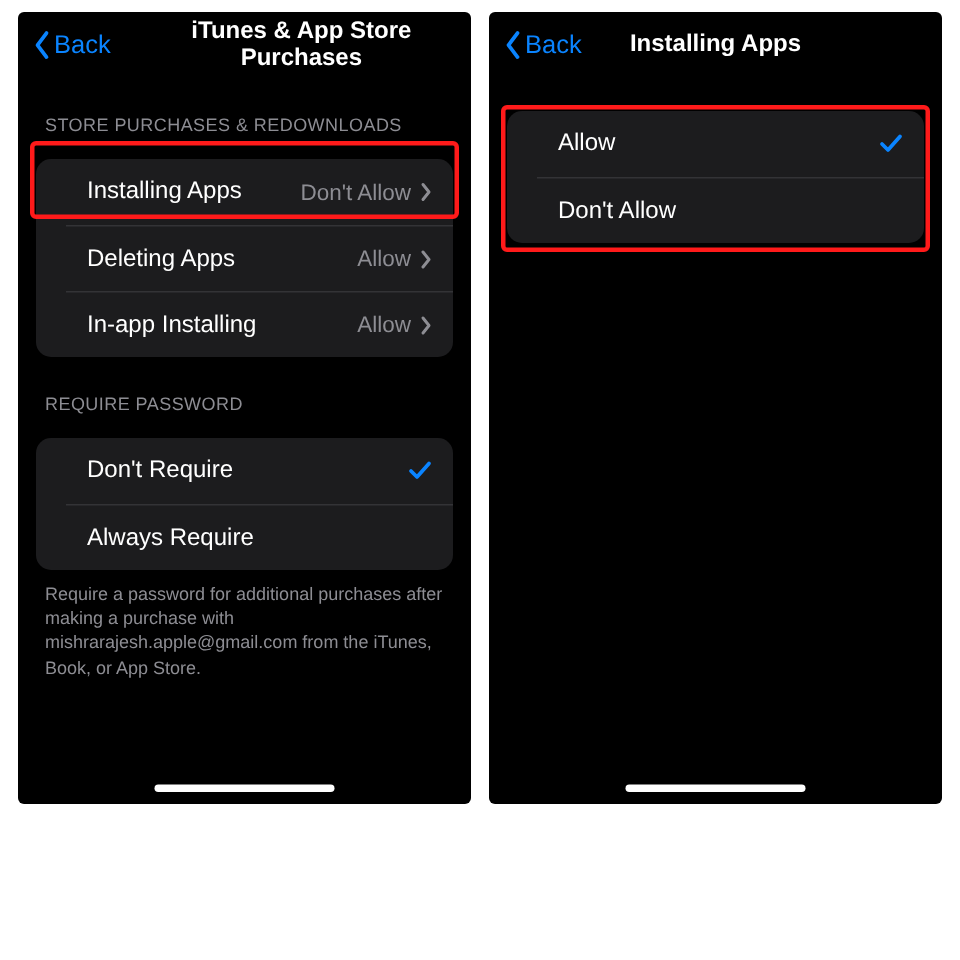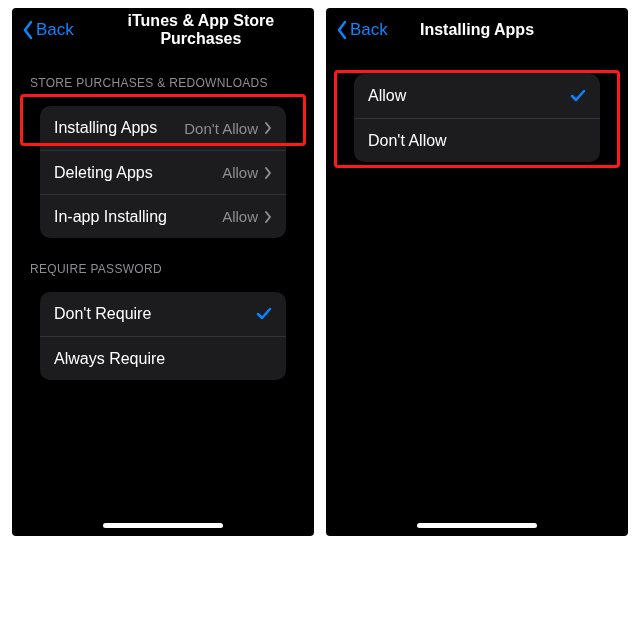--- a/index.html
+++ b/index.html
@@ -66,24 +66,25 @@
 
   
   .section-header {
     font-size: 12px;
     letter-spacing: 0.3px;
     color: #8d8d93;
     text-transform: uppercase;
     padding: 24px 18px 16px 18px;
   }
   .group {
-    margin: 0 28px;
+    margin: 0 12px;
     border-radius: 10px;
     background: #1c1c1e;
     overflow: hidden;
+    padding-left: 20px;
   }
   .row {
     display: flex;
     align-items: center;
     min-height: 44px;
     padding: 0 14px;
     font-size: 16px;
     color: #ffffff;
     box-sizing: border-box;
     border-top: 0.5px solid #333336;
@@ -171,20 +172,21 @@
         <span class="label">Don't Require</span>
         <svg class="check" width="16" height="14" viewBox="0 0 16 14">
             <path d="M2 7 L6 11 L14 2" fill="none" stroke="#0a84ff" stroke-width="2.5" stroke-linecap="round" stroke-linejoin="round"></path>
           </svg>
       </div>
       <div class="row">
         <span class="label">Always Require</span>
       </div>
     </div>
 
+    <div class="footer-note">Require a password for additional purchases after making a purchase with mishrarajesh.apple@gmail.com from the iTunes, Book, or App Store.</div>
 
     <div class="callout" style="left:8px; top:86px; width:280px; height:46px;"></div>
 
     <div class="home-indicator"></div>
   </div>
 
   <div class="phone phone-right">
 
     <div class="nav">
       <div class="nav-back">

